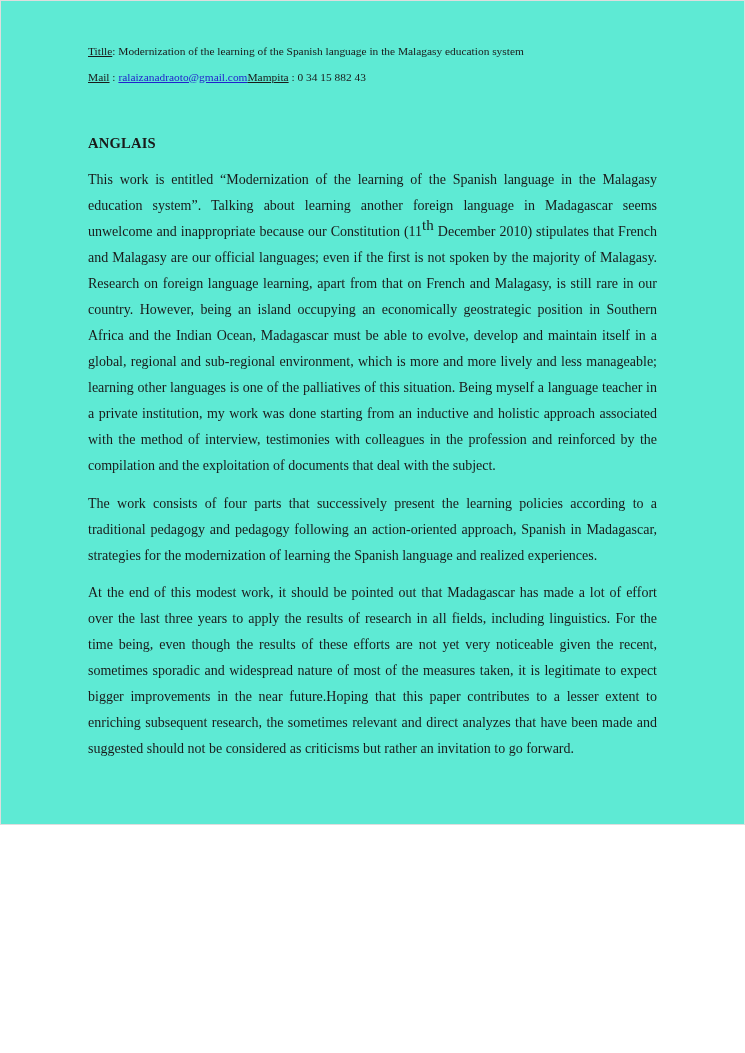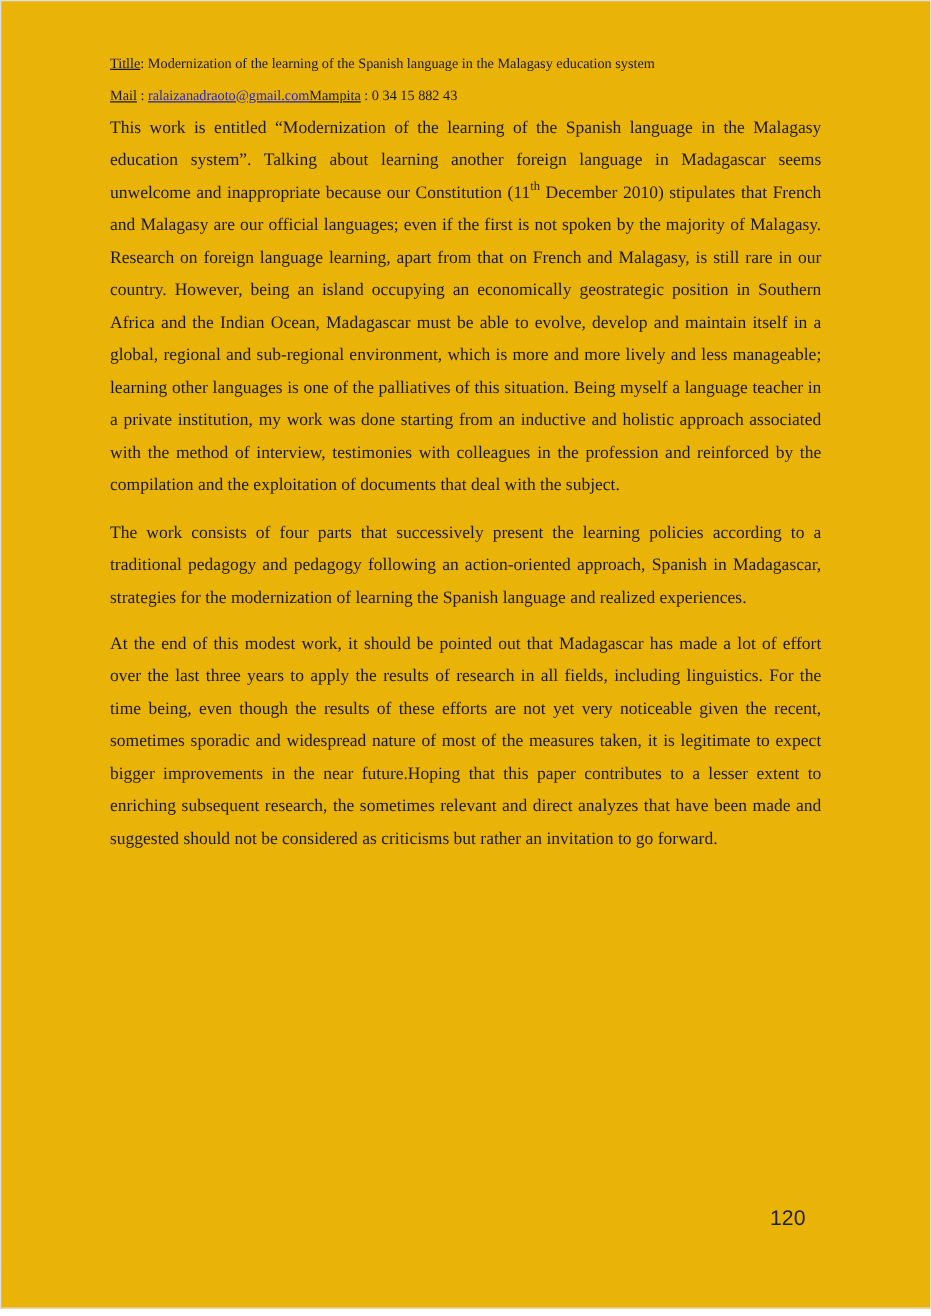--- a/index.html
+++ b/index.html
@@ -3,22 +3,22 @@
 <meta charset="utf-8">
 <style>
   html, body {
     margin: 0;
     padding: 0;
     background: #ffffff;
   }
   .page {
     position: relative;
     width: 745px;
-    height: 1047px;
-    background: #eab308;
+    height: 825px;
+    background: #5eead4;
     box-shadow: inset 0 0 0 1px #dedede;
     font-family: "Liberation Serif", serif;
     color: #1a1a1a;
     overflow: hidden;
   }
   .content {
     position: absolute;
     left: 88px;
     top: 39px;
     width: 569px;
@@ -43,21 +43,21 @@
     line-height: 18px;
     letter-spacing: 0.2px;
   }
   .body-para {
     margin: 0 0 11.5px 0;
     font-size: 14px;
     line-height: 26px;
     text-align: justify;
   }
   .body-para sup {
-    font-size: 10px;
+    font-size: 15px;
     line-height: 0;
     vertical-align: super;
   }
   .page-number {
     position: absolute;
     left: 616px;
     top: 965px;
     font-family: "Liberation Sans", sans-serif;
     font-size: 17px;
     color: #222222;
@@ -71,20 +71,21 @@
 
     <div>
       <p class="meta-line"><span class="u">Titlle</span><span>: </span><span>Modernization of the learning of the Spanish language in the Malagasy education system</span></p>
 
 
 
 
       <p class="meta-line"><span class="u">Mail</span><span> : </span><a class="link" style="color: rgb(34, 34, 204);">ralaizanadraoto@gmail.com</a><span class="u">Mampita</span><span> : </span><span>0 34 15 882 43</span></p>
     </div>
 
+    <h2 class="heading">ANGLAIS</h2>
 
     <p class="body-para"><span>This work is entitled “Modernization of the learning of the Spanish language in the Malagasy education system”. Talking about learning another foreign language in Madagascar seems unwelcome and inappropriate because our Constitution (11</span><sup>th</sup><span> December 2010) stipulates that French and Malagasy are our official languages; even if the first is not spoken by the majority of Malagasy. Research on foreign language learning, apart from that on French and Malagasy, is still rare in our country. However, being an island occupying an economically geostrategic position in Southern Africa and the Indian Ocean, Madagascar must be able to evolve, develop and maintain itself in a global, regional and sub-regional environment, which is more and more lively and less manageable; learning other languages is one of the palliatives of this situation. Being myself a language teacher in a private institution, my work was done starting from an inductive and holistic approach associated with the method of interview, testimonies with colleagues in the profession and reinforced by the compilation and the exploitation of documents that deal with the subject.</span></p>
 
     <p class="body-para">The work consists of four parts that successively present the learning policies according to a traditional pedagogy and pedagogy following an action-oriented approach, Spanish in Madagascar, strategies for the modernization of learning the Spanish language and realized experiences.</p>
 
     <p class="body-para">At the end of this modest work, it should be pointed out that Madagascar has made a lot of effort over the last three years to apply the results of research in all fields, including linguistics. For the time being, even though the results of these efforts are not yet very noticeable given the recent, sometimes sporadic and widespread nature of most of the measures taken, it is legitimate to expect bigger improvements in the near future.Hoping that this paper contributes to a lesser extent to enriching subsequent research, the sometimes relevant and direct analyzes that have been made and suggested should not be considered as criticisms but rather an invitation to go forward.</p>
 
   </div>
 
   <div class="page-number">120</div>

